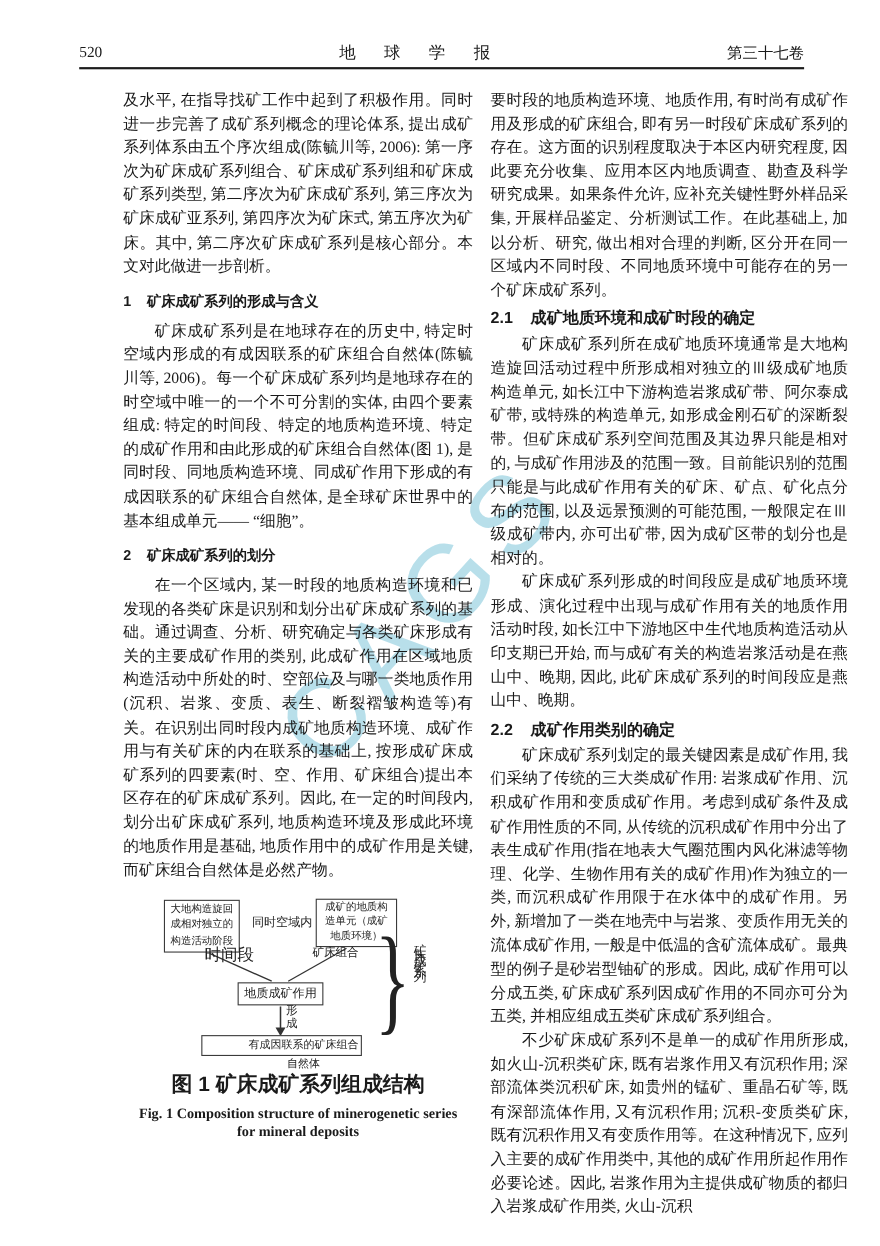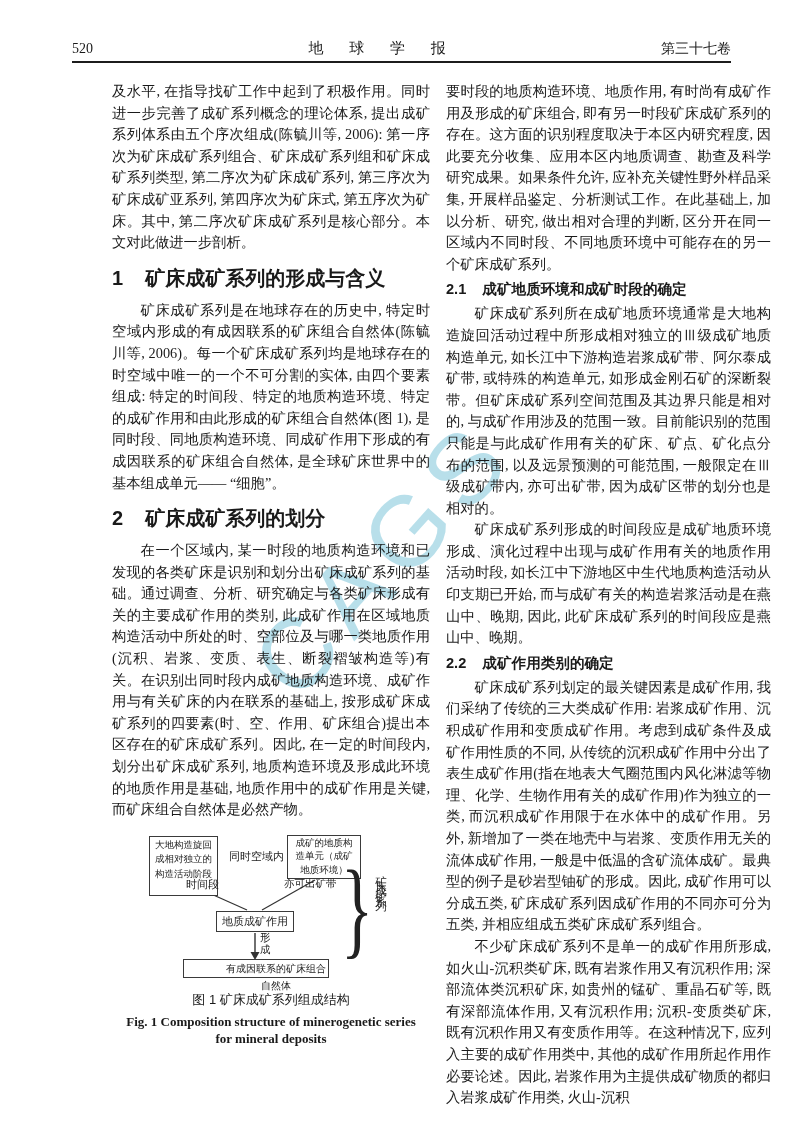--- a/index.html
+++ b/index.html
@@ -34,61 +34,61 @@
   }
   .col-l { width:318px; }
   .col-r { flex:1; }
   .para {
     font-size:14.3px; line-height:21.6px; text-align:justify;
     text-indent:2em; text-justify:inter-ideograph;
   }
   .para.cont { text-indent:0; }
   .sec-h1 {
     font-family:"Liberation Sans", sans-serif; font-weight:bold;
-    font-size:20px; margin:11px 0 8px 0;
+    font-size:13px; margin:11px 0 8px 0;
   }
   .sec-h1 .sec-num { margin-right:1.1em; }
   .sec-h2 {
     font-family:"Liberation Sans", sans-serif; font-weight:bold;
     font-size:14.6px; margin:5px 0 4px 0;
   }
   .sec-h2 .sec-num { margin-right:1.1em; }
   
   .figure {
     position:relative; width:290px; height:152px; margin:12px 0 4px 24px;
   }
   .fig-svg { position:absolute; left:0; top:0; width:290px; height:152px; }
   .fbox {
     position:absolute; border:1px solid #3a3a3a; background:#fff;
     text-align:center; white-space:pre-line; color:#222;
   }
-  .fbox-tectonic { left:13px; top:3px;  width:69px; height:60px; font-size:9.5px; line-height:14.6px; padding-top:1px; }
+  .fbox-tectonic { left:13px; top:3px;  width:69px; height:48px; font-size:9.5px; line-height:14.6px; padding-top:1px; }
   .fbox-geounit  { left:151px; top:2px; width:74px; height:44px; font-size:9.5px; line-height:13.4px; padding-top:1px; }
   .fbox-mid      { left:80px; top:78px; width:78px; height:21px; font-size:11px; line-height:19px; }
   .fbox-bottom   { left:47px; top:126px; width:146px; height:19px; font-size:10px; line-height:17px;padding-left:40px; }
   .flabel { position:absolute; color:#222; white-space:pre-line; }
   .flabel-spacetime { left:93px;  top:16px; font-size:11px; }
-  .flabel-time      { left:50px;  top:44px; font-size:11px; }
+  .flabel-time      { left:50px;  top:44px; font-size:15px; }
   .flabel-space     { left:148px; top:44px; font-size:10.5px; }
   .flabel-form      { left:124px; top:99px; font-size:10.5px; line-height:12px; text-align:center; }
   .brace {
     position:absolute; left:205px; top:20px; font-size:108px; line-height:112px;
     transform:scaleX(0.62); transform-origin:left center; color:#222;
     font-family:"Liberation Serif", serif;
   }
   .brace-label {
     position:absolute; left:237px; top:33px;
     writing-mode:vertical-rl; text-orientation:upright;
     font-size:11.5px; letter-spacing:5px; color:#222;
   }
   
   .fig-caption { text-align:center; margin-top:6px; }
   .cap-zh {
-    font-family:"Liberation Sans", sans-serif; font-weight:normal;
-    font-size:13px; margin-bottom:4px;
+    font-family:"Liberation Sans", sans-serif; font-weight:bold;
+    font-size:19px; margin-bottom:4px;
   }
   .cap-en { font-weight:bold; font-size:13px; line-height:17px; }
 </style>
 </head>
 <body>
 
 <div class="watermark" style="color: rgb(127, 198, 218);">CAGS</div>
 
 <div class="header">
   <span>520</span>
@@ -120,21 +120,21 @@
         <polygon points="114.5,119 123.5,119 119,127" fill="#333"></polygon>
       </svg>
       <div class="fbox fbox-tectonic">大地构造旋回
 成相对独立的
 构造活动阶段</div>
       <div class="flabel flabel-spacetime">同时空域内</div>
       <div class="fbox fbox-geounit">成矿的地质构
 造单元（成矿
 地质环境）</div>
       <div class="flabel flabel-time">时间段</div>
-      <div class="flabel flabel-space">亦可出矿带</div>
+      <div class="flabel flabel-space">矿床组合</div>
       <div class="fbox fbox-mid">地质成矿作用</div>
       <div class="flabel flabel-form">形
 成</div>
       <div class="fbox fbox-bottom">有成因联系的矿床组合自然体</div>
       <div class="brace">}</div>
       <div class="brace-label">矿床成矿系列</div>
     </div>
 
     <div class="fig-caption">
       <div class="cap-zh">图 1  矿床成矿系列组成结构</div>

